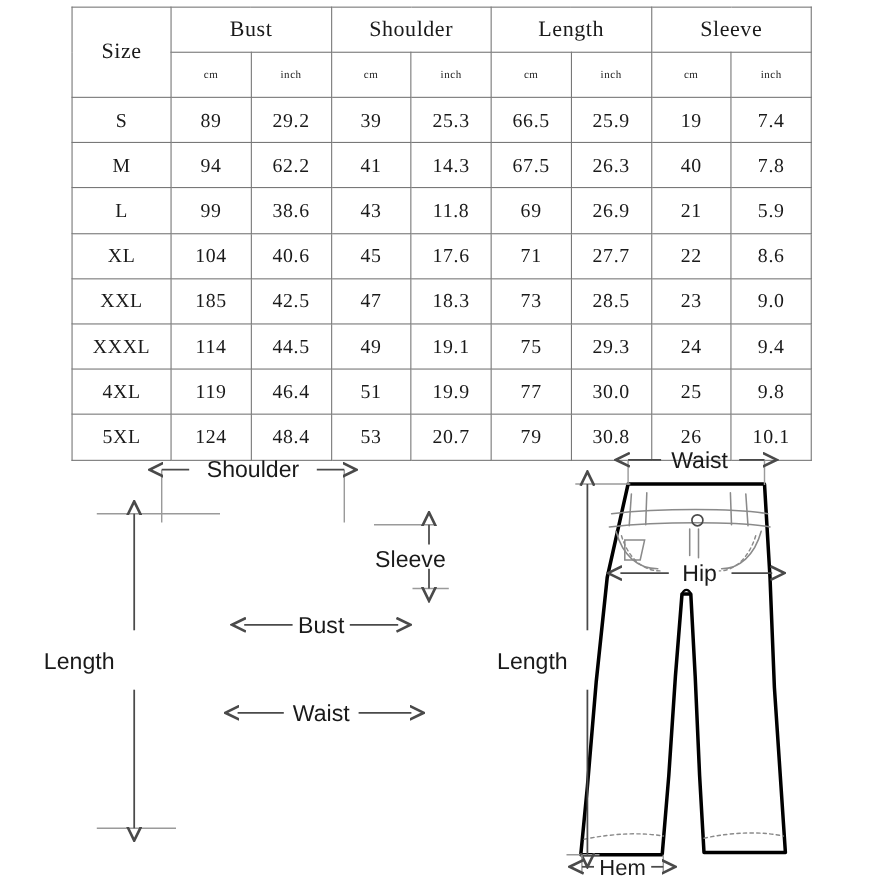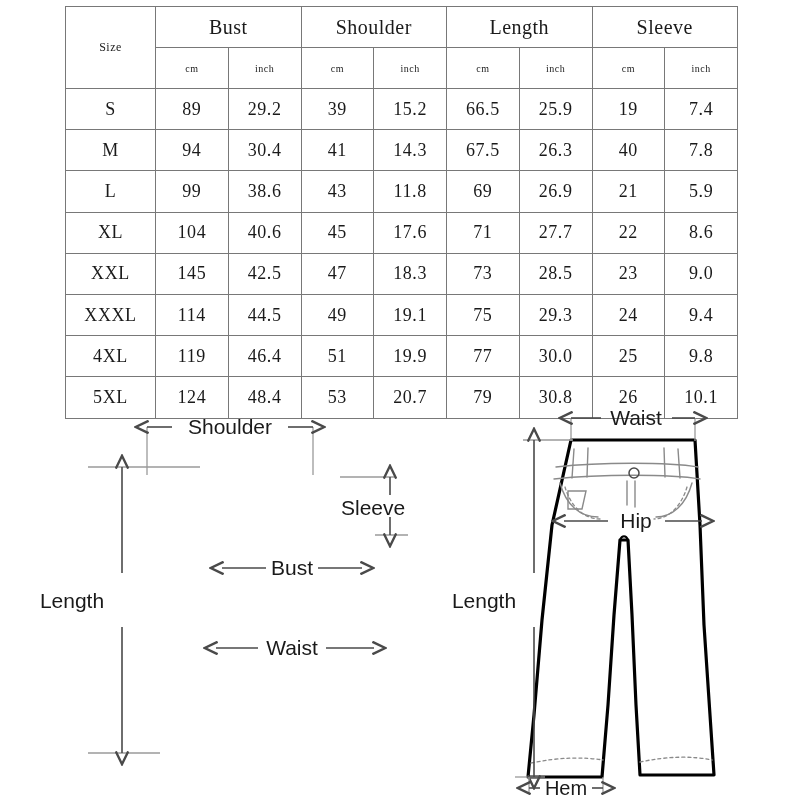--- a/index.html
+++ b/index.html
@@ -42,21 +42,21 @@
     height: 40px;
     font-size: 20px;
     letter-spacing: .5px;
   }
   .unit-head {
     height: 40px;
     font-size: 10px;
     letter-spacing: .5px;
   }
   .size-head {
-    font-size: 12px;
+    font-size: 20px;
     letter-spacing: .5px;
   }
   .data-row td {
     height: 40.2px;
     font-size: 18px;
     letter-spacing: .6px;
   }
   .col-size  { width: 89px; }
   .col-cm    { width: 68px; }
   .col-inch  { width: 78px; }
@@ -141,30 +141,30 @@
         <th class="unit-head col-cm">cm</th>
         <th class="unit-head col-inch">inch</th>
       </tr>
     </thead>
     <tbody id="table-body">
         <tr class="data-row">
           <td class="col-size">S</td>
           <td class="col-cm">89</td>
           <td class="col-inch">29.2</td>
           <td class="col-cm">39</td>
-          <td class="col-inch">15.2</td>
+          <td class="col-inch">25.3</td>
           <td class="col-cm">66.5</td>
           <td class="col-inch">25.9</td>
           <td class="col-cm">19</td>
           <td class="col-inch">7.4</td>
         </tr>
         <tr class="data-row">
           <td class="col-size">M</td>
           <td class="col-cm">94</td>
-          <td class="col-inch">30.4</td>
+          <td class="col-inch">62.2</td>
           <td class="col-cm">41</td>
           <td class="col-inch">14.3</td>
           <td class="col-cm">67.5</td>
           <td class="col-inch">26.3</td>
           <td class="col-cm">40</td>
           <td class="col-inch">7.8</td>
         </tr>
         <tr class="data-row">
           <td class="col-size">L</td>
           <td class="col-cm">99</td>
@@ -182,21 +182,21 @@
           <td class="col-inch">40.6</td>
           <td class="col-cm">45</td>
           <td class="col-inch">17.6</td>
           <td class="col-cm">71</td>
           <td class="col-inch">27.7</td>
           <td class="col-cm">22</td>
           <td class="col-inch">8.6</td>
         </tr>
         <tr class="data-row">
           <td class="col-size">XXL</td>
-          <td class="col-cm">145</td>
+          <td class="col-cm">185</td>
           <td class="col-inch">42.5</td>
           <td class="col-cm">47</td>
           <td class="col-inch">18.3</td>
           <td class="col-cm">73</td>
           <td class="col-inch">28.5</td>
           <td class="col-cm">23</td>
           <td class="col-inch">9.0</td>
         </tr>
         <tr class="data-row">
           <td class="col-size">XXXL</td>

